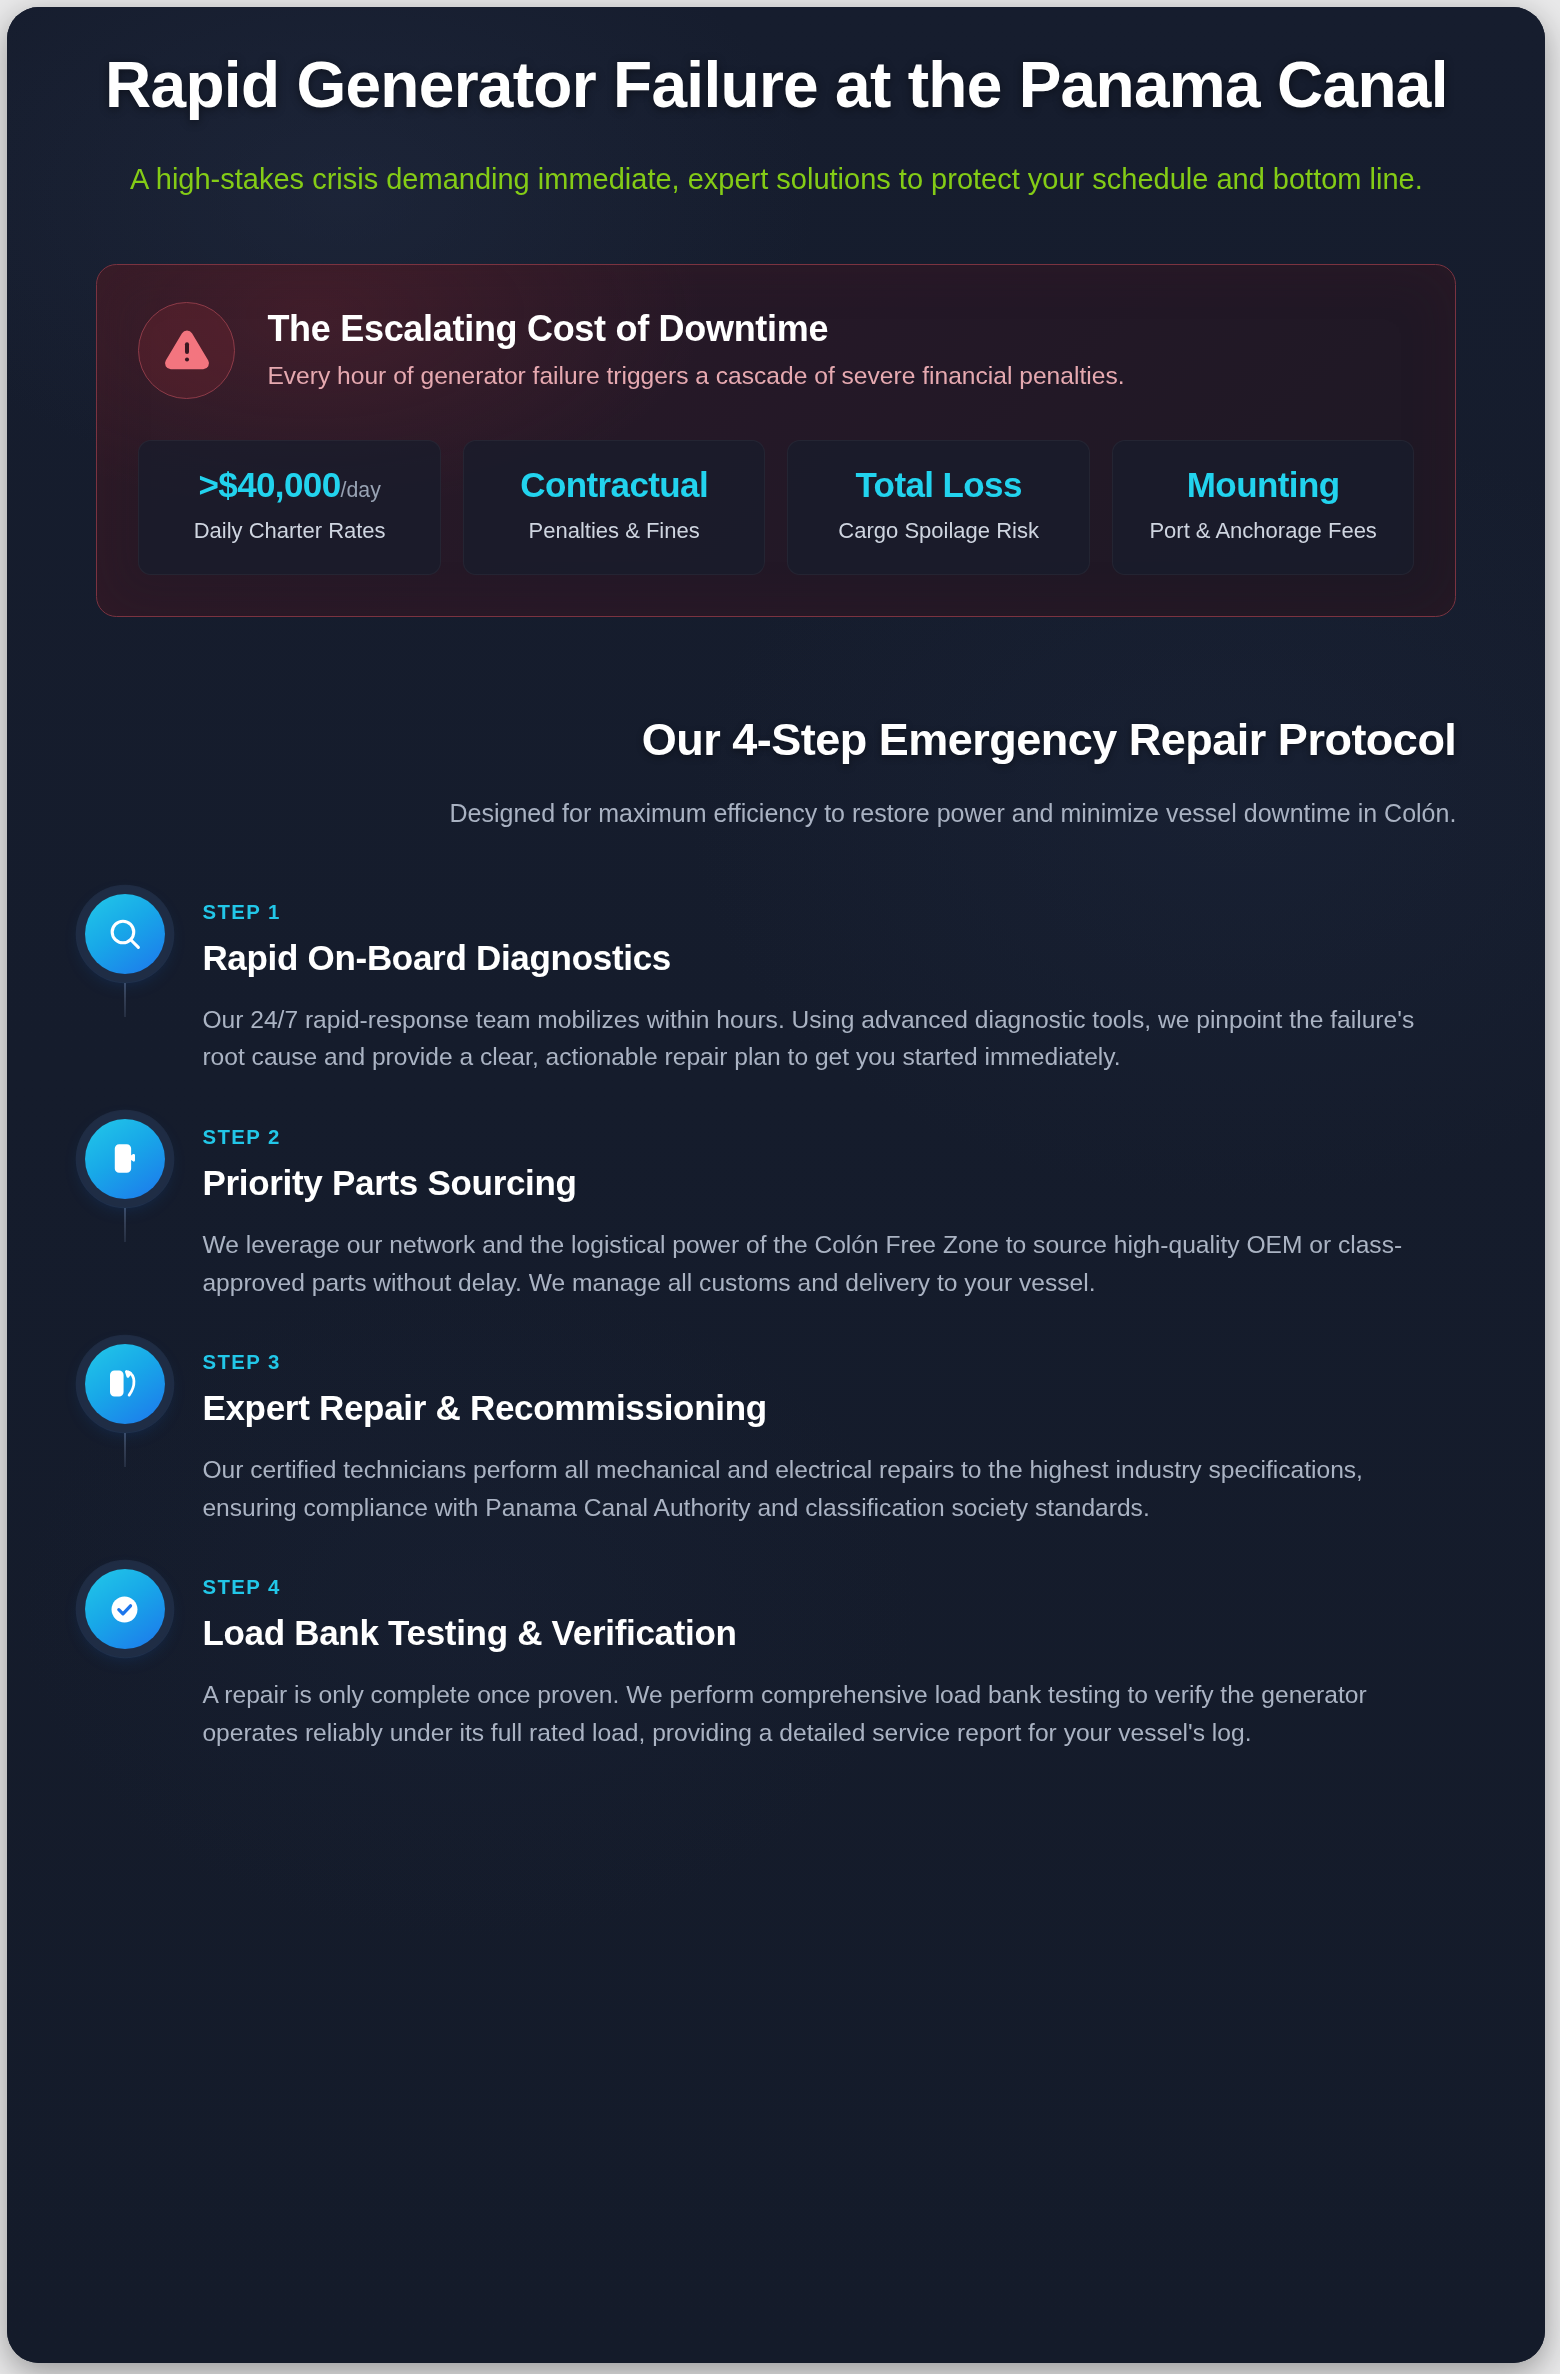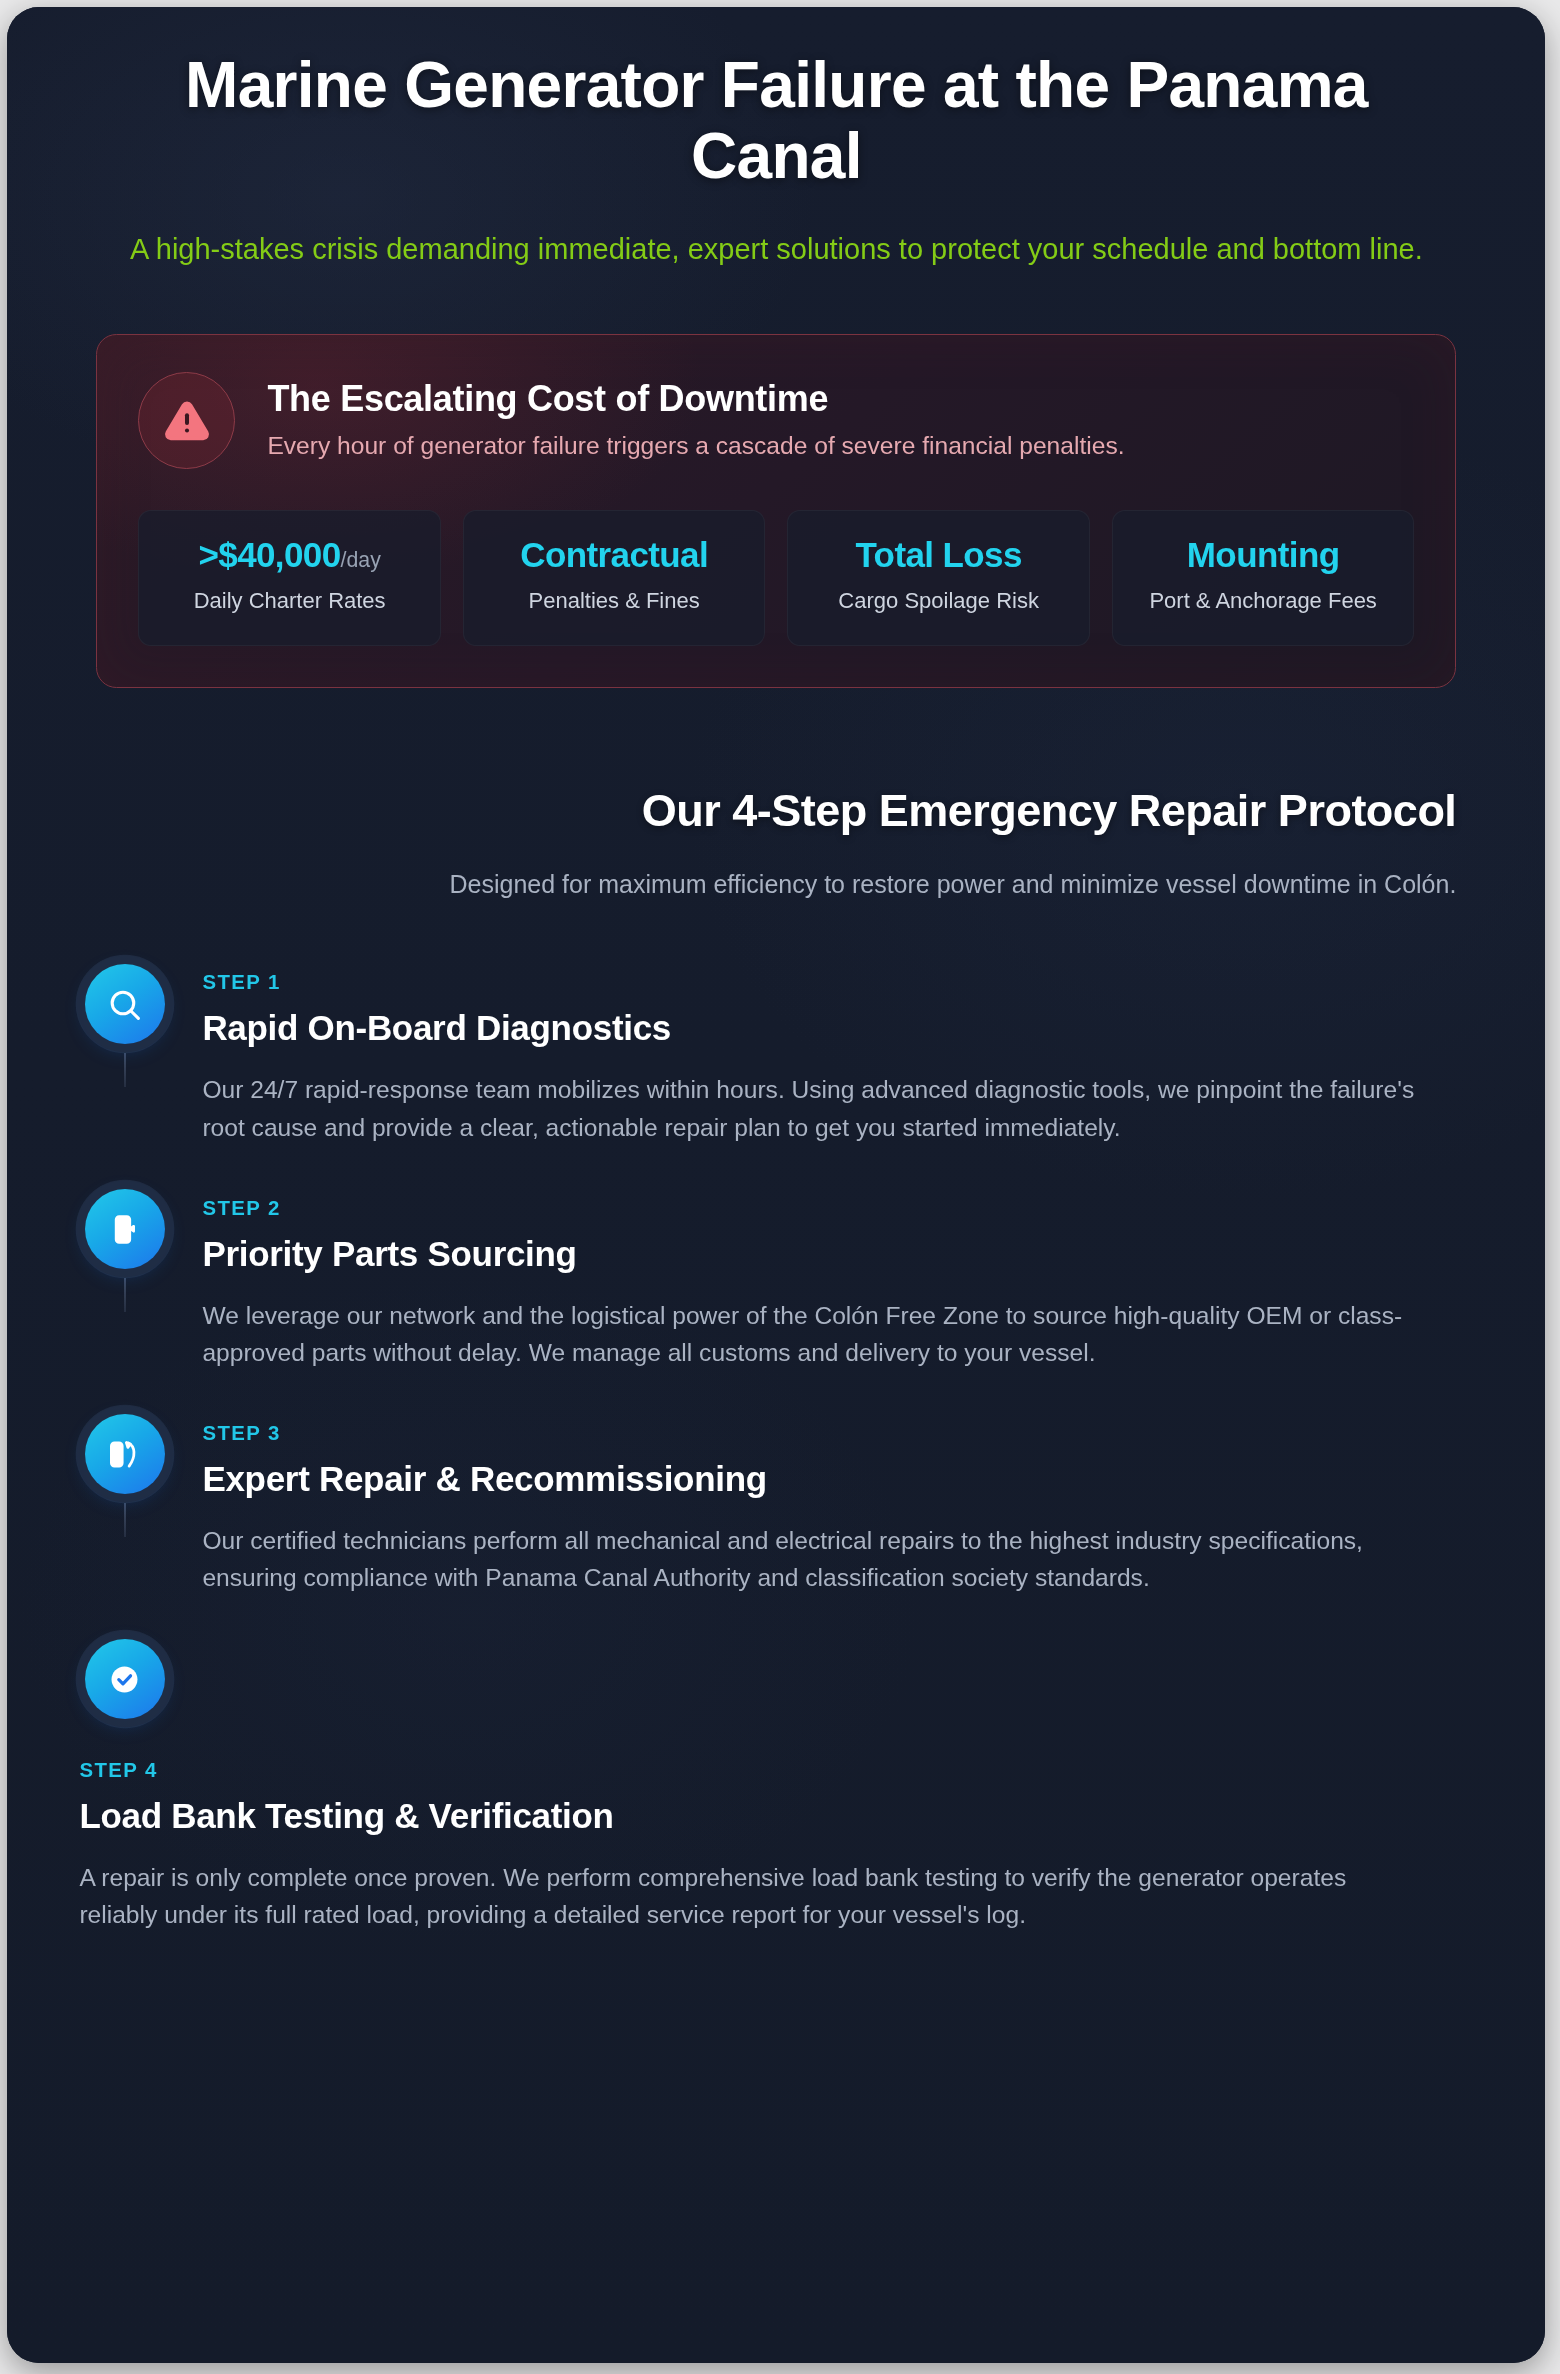--- a/index.html
+++ b/index.html
@@ -179,21 +179,21 @@
     margin-top: 61px;
     padding: 0 89px 0 72px;
   }
   .step {
     position: relative;
     display: flex;
     align-items: flex-start;
     gap: 32px;
     padding-bottom: 43px;
   }
-  .step:last-child { padding-bottom: 0; flex-direction: column; }
+  .step:last-child { padding-bottom: 0; }
 
   .step-marker {
     position: relative;
     flex: 0 0 auto;
     width: 91px;
     display: flex;
     justify-content: center;
   }
   .step-connector {
     position: absolute;
@@ -268,21 +268,21 @@
 </style>
 </head>
 <body>
 
 <div class="page-card">
   <div class="bg-wash"></div>
 
   <div class="content">
 
     <section class="hero">
-      <h1 class="hero-title">Marine Generator Failure at the Panama Canal</h1>
+      <h1 class="hero-title">Rapid Generator Failure at the Panama Canal</h1>
       <p class="hero-sub">A high-stakes crisis demanding immediate, expert solutions to protect your schedule and bottom line.</p>
     </section>
 
     <section class="alert-wrap">
       <div class="alert-panel">
 
         <div class="alert-head">
           <div class="alert-badge">
             <svg width="46" height="46" viewBox="0 0 24 24" fill="none" stroke="#f3757f" stroke-width="2.1" stroke-linecap="round" stroke-linejoin="round">
               <path d="M10.29 3.86 1.82 18a2 2 0 0 0 1.71 3h16.94a2 2 0 0 0 1.71-3L13.71 3.86a2 2 0 0 0-3.42 0z" fill="#f3757f" stroke="#f3757f"></path>

